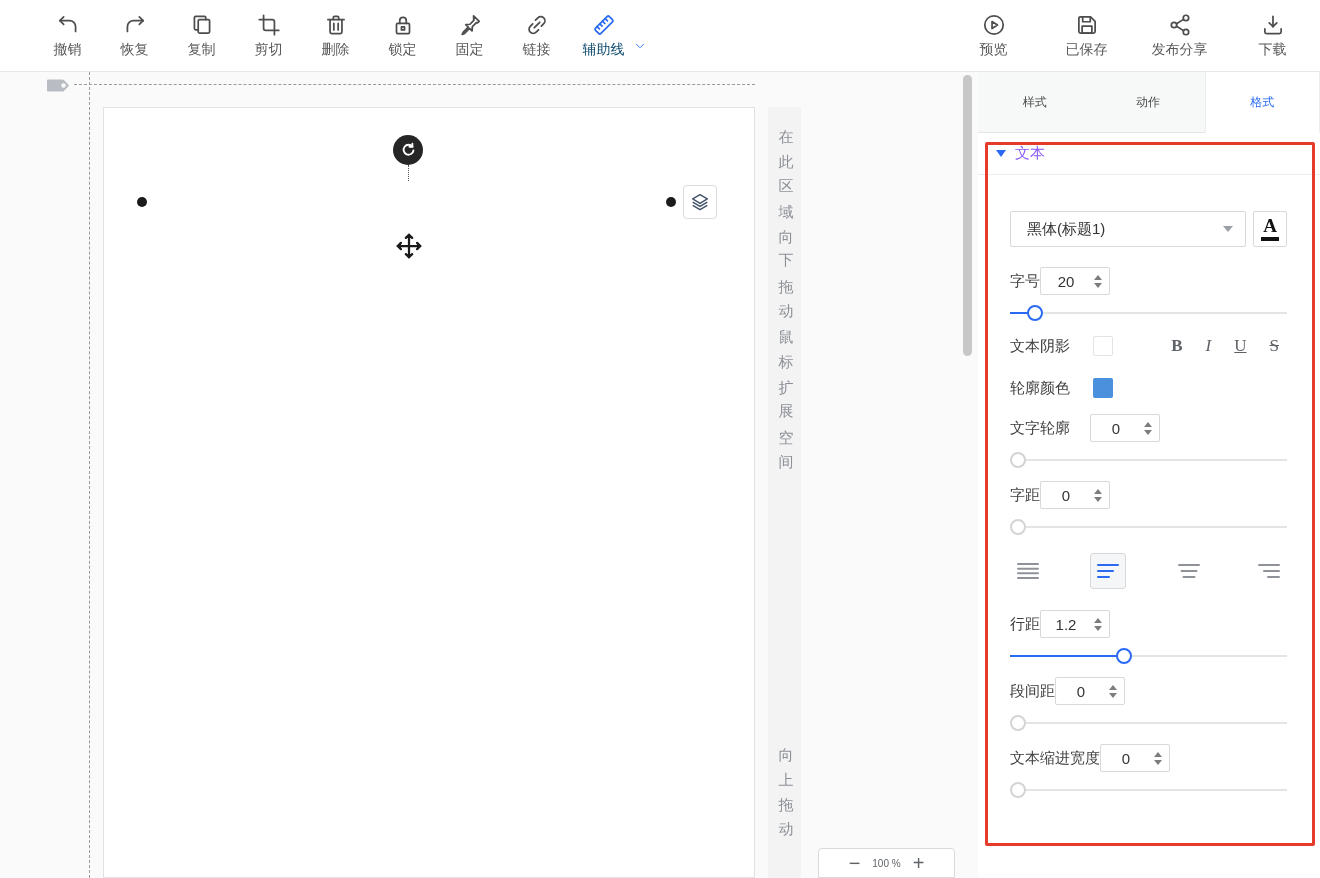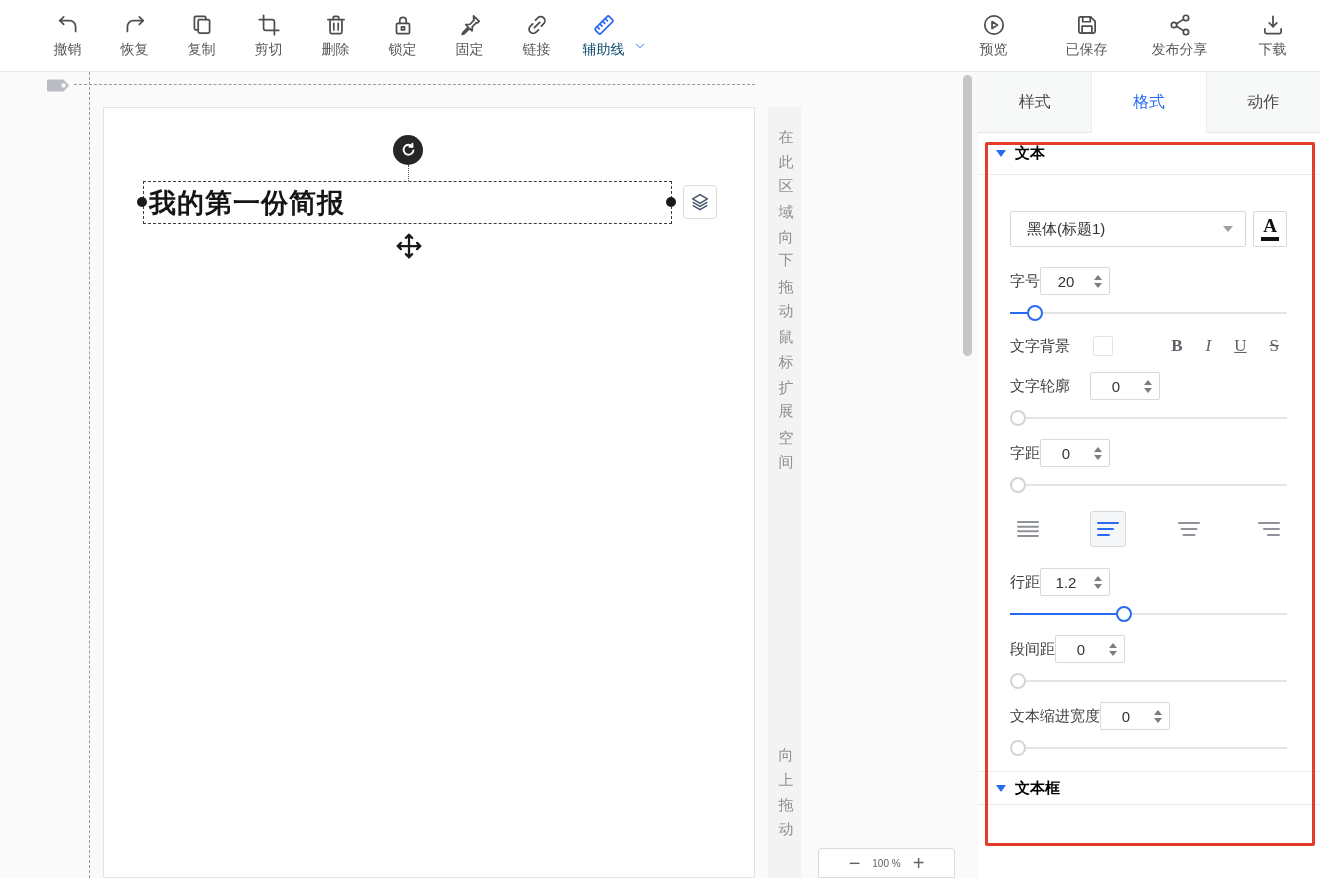--- a/index.html
+++ b/index.html
@@ -57,32 +57,32 @@
               color:#5f6368; }
   .zoom-ctl .zbtn { font-size:20px; line-height:1; cursor:pointer; }
   .zoom-ctl .zval { font-size:10px; }
 
   .scrollbar-thumb { position:absolute; left:963px; top:75px; width:9px; height:281px;
                      background:#c7c7c7; border-radius:5px; cursor:pointer; }
 
   
   .panel { position:absolute; left:978px; top:72px; width:342px; height:806px; background:#fff; }
   .tabs { display:flex; height:61px; }
-  .tab { flex:1; display:flex; align-items:center; justify-content:center; font-size:16px;
+  .tab { flex:1; display:flex; align-items:center; justify-content:center; font-size:12px;
          color:#4d4d4d; background:#f7f8f8; border-bottom:1px solid #e6e6e6; cursor:pointer; }
   .tab.active { background:#fff; color:#2a6af2; border-bottom:none;
                 border-left:1px solid #ededed; border-right:1px solid #ededed; }
   .red-highlight { position:absolute; left:7px; top:70px; width:330px; height:704px;
                    border:3px solid #e63b2b; border-radius:2px; pointer-events:none; z-index:5; }
   .pcontent { padding:0 33px 0 32px;margin-top:36px; }
   .section-header { height:42px; display:flex; align-items:center; gap:9px;
                     padding-left:18px; border-bottom:1px solid #ececec; cursor:pointer; }
   .section-header .tri { width:0; height:0; border-left:5px solid transparent;
                          border-right:5px solid transparent; border-top:7px solid #2a6af2; }
-  .section-header .stitle { font-size:15px; color:#000000;font-weight:bold; }
+  .section-header .stitle { font-size:15px; color:#8b5cf6; }
   .section-header.textbox { border-bottom:1px solid #e8e8e8; border-top:1px solid #ededed; margin-top:14px; height:34px; }
 
   .font-row { margin-top:24px; display:flex; gap:7px; }
   .font-select { flex:1; height:36px; border:1px solid #d9d9d9; border-radius:2px;
                  display:flex; align-items:center; padding:0 12px 0 16px; cursor:pointer; }
   .font-name { font-size:15px; color:#333; flex:1; }
   .dd-caret { width:0; height:0; border-left:5px solid transparent; border-right:5px solid transparent;
               border-top:6px solid #9aa0a6; }
   .font-color-btn { width:34px; height:36px; border:1px solid #d9d9d9; border-radius:2px;
                     display:flex; flex-direction:column; align-items:center; justify-content:center;
@@ -261,23 +261,20 @@
   <div class="page"></div>
 
   <div class="rotate-handle">
     <svg width="17" height="17" viewBox="0 0 24 24" fill="none" stroke="#fff" stroke-width="2.6" stroke-linecap="round">
         <path d="M17.5 6.5A7 7 0 1 0 19 12"></path>
         <path d="M17.5 2.5v4.2h-4.2" fill="none"></path>
       </svg>
   </div>
   <div class="rotate-connector"></div>
 
-  <div class="selection">
-    <span class="sel-text">我的第一份简报</span>
-  </div>
   <div class="handle left"></div>
   <div class="handle right"></div>
 
   <div class="layers-btn">
     <svg width="22" height="22" viewBox="0 0 24 24" fill="none" stroke="#44546a" stroke-width="1.6" stroke-linejoin="round">
         <path d="M12 4l8 4.7L12 13.4 4 8.7z"></path>
         <path d="M4 12.2l8 4.7 8-4.7"></path>
         <path d="M4 15.7l8 4.7 8-4.7"></path>
       </svg>
   </div>
@@ -299,22 +296,22 @@
     <span class="zval">100 %</span>
     <span class="zbtn">+</span>
   </div>
 </div>
 
 <div class="scrollbar-thumb"></div>
 
 <div class="panel">
   <div class="tabs">
     <div class="tab">样式</div>
+    <div class="tab">动作</div>
     <div class="tab active">格式</div>
-    <div class="tab">动作</div>
   </div>
 
   <div class="red-highlight"></div>
 
   <div class="section-header">
     <span class="tri"></span>
     <span class="stitle">文本</span>
   </div>
 
   <div class="pcontent">
@@ -340,30 +337,34 @@
           </span>
       </div>
     </div>
     <div class="slider active">
       <span class="track"></span>
         <span class="fill" style="width:25px"></span>
         <span class="thumb" style="left:17px"></span>
     </div>
 
     <div class="swatch-row mt12">
-      <span class="flabel">文字背景</span>
+      <span class="flabel">文本阴影</span>
       <span class="swatch white" style="margin-left:23px"></span>
       <span class="bius">
         <span class="b">B</span>
         <span class="i">I</span>
         <span class="u">U</span>
         <span class="s">S</span>
       </span>
     </div>
 
+    <div class="swatch-row mt18">
+      <span class="flabel">轮廓颜色</span>
+      <span class="swatch blue" style="margin-left:23px"></span>
+    </div>
 
     <div class="field-row mt14">
       <span class="flabel">文字轮廓</span>
       <div class="spinner">
         <span class="spin-val">0</span>
         <span class="spin-btns">
             <span class="caret-up"></span>
             <span class="caret-dn"></span>
           </span>
       </div>
@@ -452,17 +453,13 @@
             <span class="caret-dn"></span>
           </span>
       </div>
     </div>
     <div class="slider">
       <span class="track"></span>
         <span class="thumb" style="left:0"></span>
     </div>
   </div>
 
-  <div class="section-header textbox">
-    <span class="tri"></span>
-    <span class="stitle">文本框</span>
-  </div>
 </div>
 
 </body></html>

